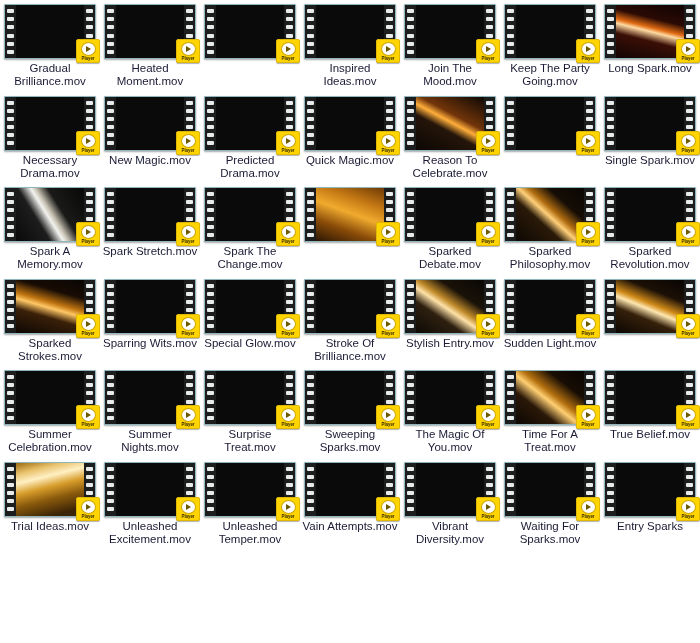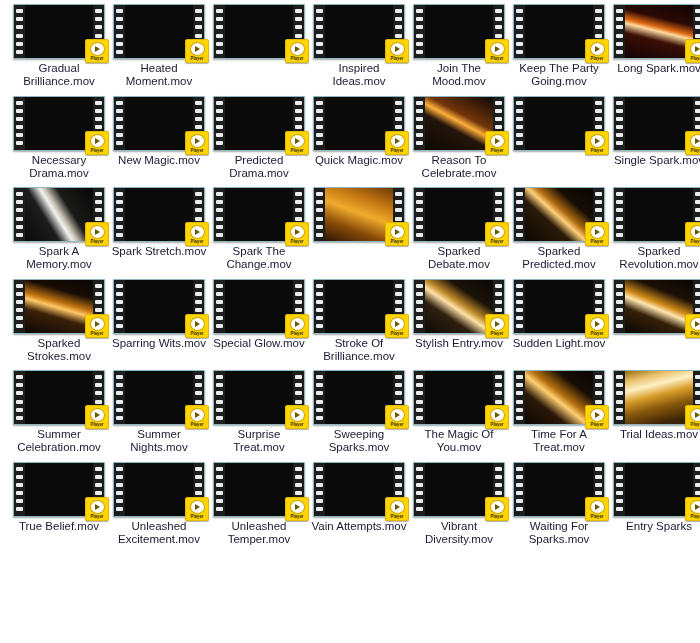--- a/index.html
+++ b/index.html
@@ -13,21 +13,20 @@
     height: 643px;
     overflow: hidden;
     font-family: "Liberation Sans", sans-serif;
   }
 
   #grid {
     display: grid;
     grid-template-columns: repeat(7, 100px);
     grid-auto-rows: 91.5px;
     width: 612px;
-    margin-left: 9px;
   }
 
   .cell {
     position: relative;
     width: 100px;
     display: flex;
     flex-direction: column;
     align-items: center;
   }
 
@@ -701,21 +700,21 @@
             <i></i>
             <i></i>
             <i></i>
           </div>
         </div>
         <div class="badge">
           <div class="disc"></div>
           <div class="blabel">Player</div>
         </div>
       </div>
-      <div class="caption">Sparked Predicted.mov</div>
+      <div class="caption">Sparked Philosophy.mov</div>
     </div>
     <div class="cell">
       <div class="thumb-wrap">
         <div class="filmstrip">
           <div class="pic"></div>
           <div class="rail left">
             <i></i>
             <i></i>
             <i></i>
             <i></i>
@@ -1097,20 +1096,48 @@
         <div class="badge">
           <div class="disc"></div>
           <div class="blabel">Player</div>
         </div>
       </div>
       <div class="caption">Time For A Treat.mov</div>
     </div>
     <div class="cell">
       <div class="thumb-wrap">
         <div class="filmstrip">
+          <div class="pic"></div>
+          <div class="rail left">
+            <i></i>
+            <i></i>
+            <i></i>
+            <i></i>
+            <i></i>
+            <i></i>
+          </div>
+          <div class="rail right">
+            <i></i>
+            <i></i>
+            <i></i>
+            <i></i>
+            <i></i>
+            <i></i>
+          </div>
+        </div>
+        <div class="badge">
+          <div class="disc"></div>
+          <div class="blabel">Player</div>
+        </div>
+      </div>
+      <div class="caption">True Belief.mov</div>
+    </div>
+    <div class="cell">
+      <div class="thumb-wrap">
+        <div class="filmstrip">
           <div class="pic" style="background-image: linear-gradient(166deg, rgb(154, 106, 18) 0%, rgb(232, 192, 106) 16%, rgb(255, 240, 196) 30%, rgb(215, 156, 42) 46%, rgb(138, 90, 12) 64%, rgb(60, 36, 6) 88%);"></div>
           <div class="rail left">
             <i></i>
             <i></i>
             <i></i>
             <i></i>
             <i></i>
             <i></i>
           </div>
           <div class="rail right">
@@ -1121,48 +1148,20 @@
             <i></i>
             <i></i>
           </div>
         </div>
         <div class="badge">
           <div class="disc"></div>
           <div class="blabel">Player</div>
         </div>
       </div>
       <div class="caption">Trial Ideas.mov</div>
-    </div>
-    <div class="cell">
-      <div class="thumb-wrap">
-        <div class="filmstrip">
-          <div class="pic"></div>
-          <div class="rail left">
-            <i></i>
-            <i></i>
-            <i></i>
-            <i></i>
-            <i></i>
-            <i></i>
-          </div>
-          <div class="rail right">
-            <i></i>
-            <i></i>
-            <i></i>
-            <i></i>
-            <i></i>
-            <i></i>
-          </div>
-        </div>
-        <div class="badge">
-          <div class="disc"></div>
-          <div class="blabel">Player</div>
-        </div>
-      </div>
-      <div class="caption">True Belief.mov</div>
     </div>
     <div class="cell">
       <div class="thumb-wrap">
         <div class="filmstrip">
           <div class="pic"></div>
           <div class="rail left">
             <i></i>
             <i></i>
             <i></i>
             <i></i>

